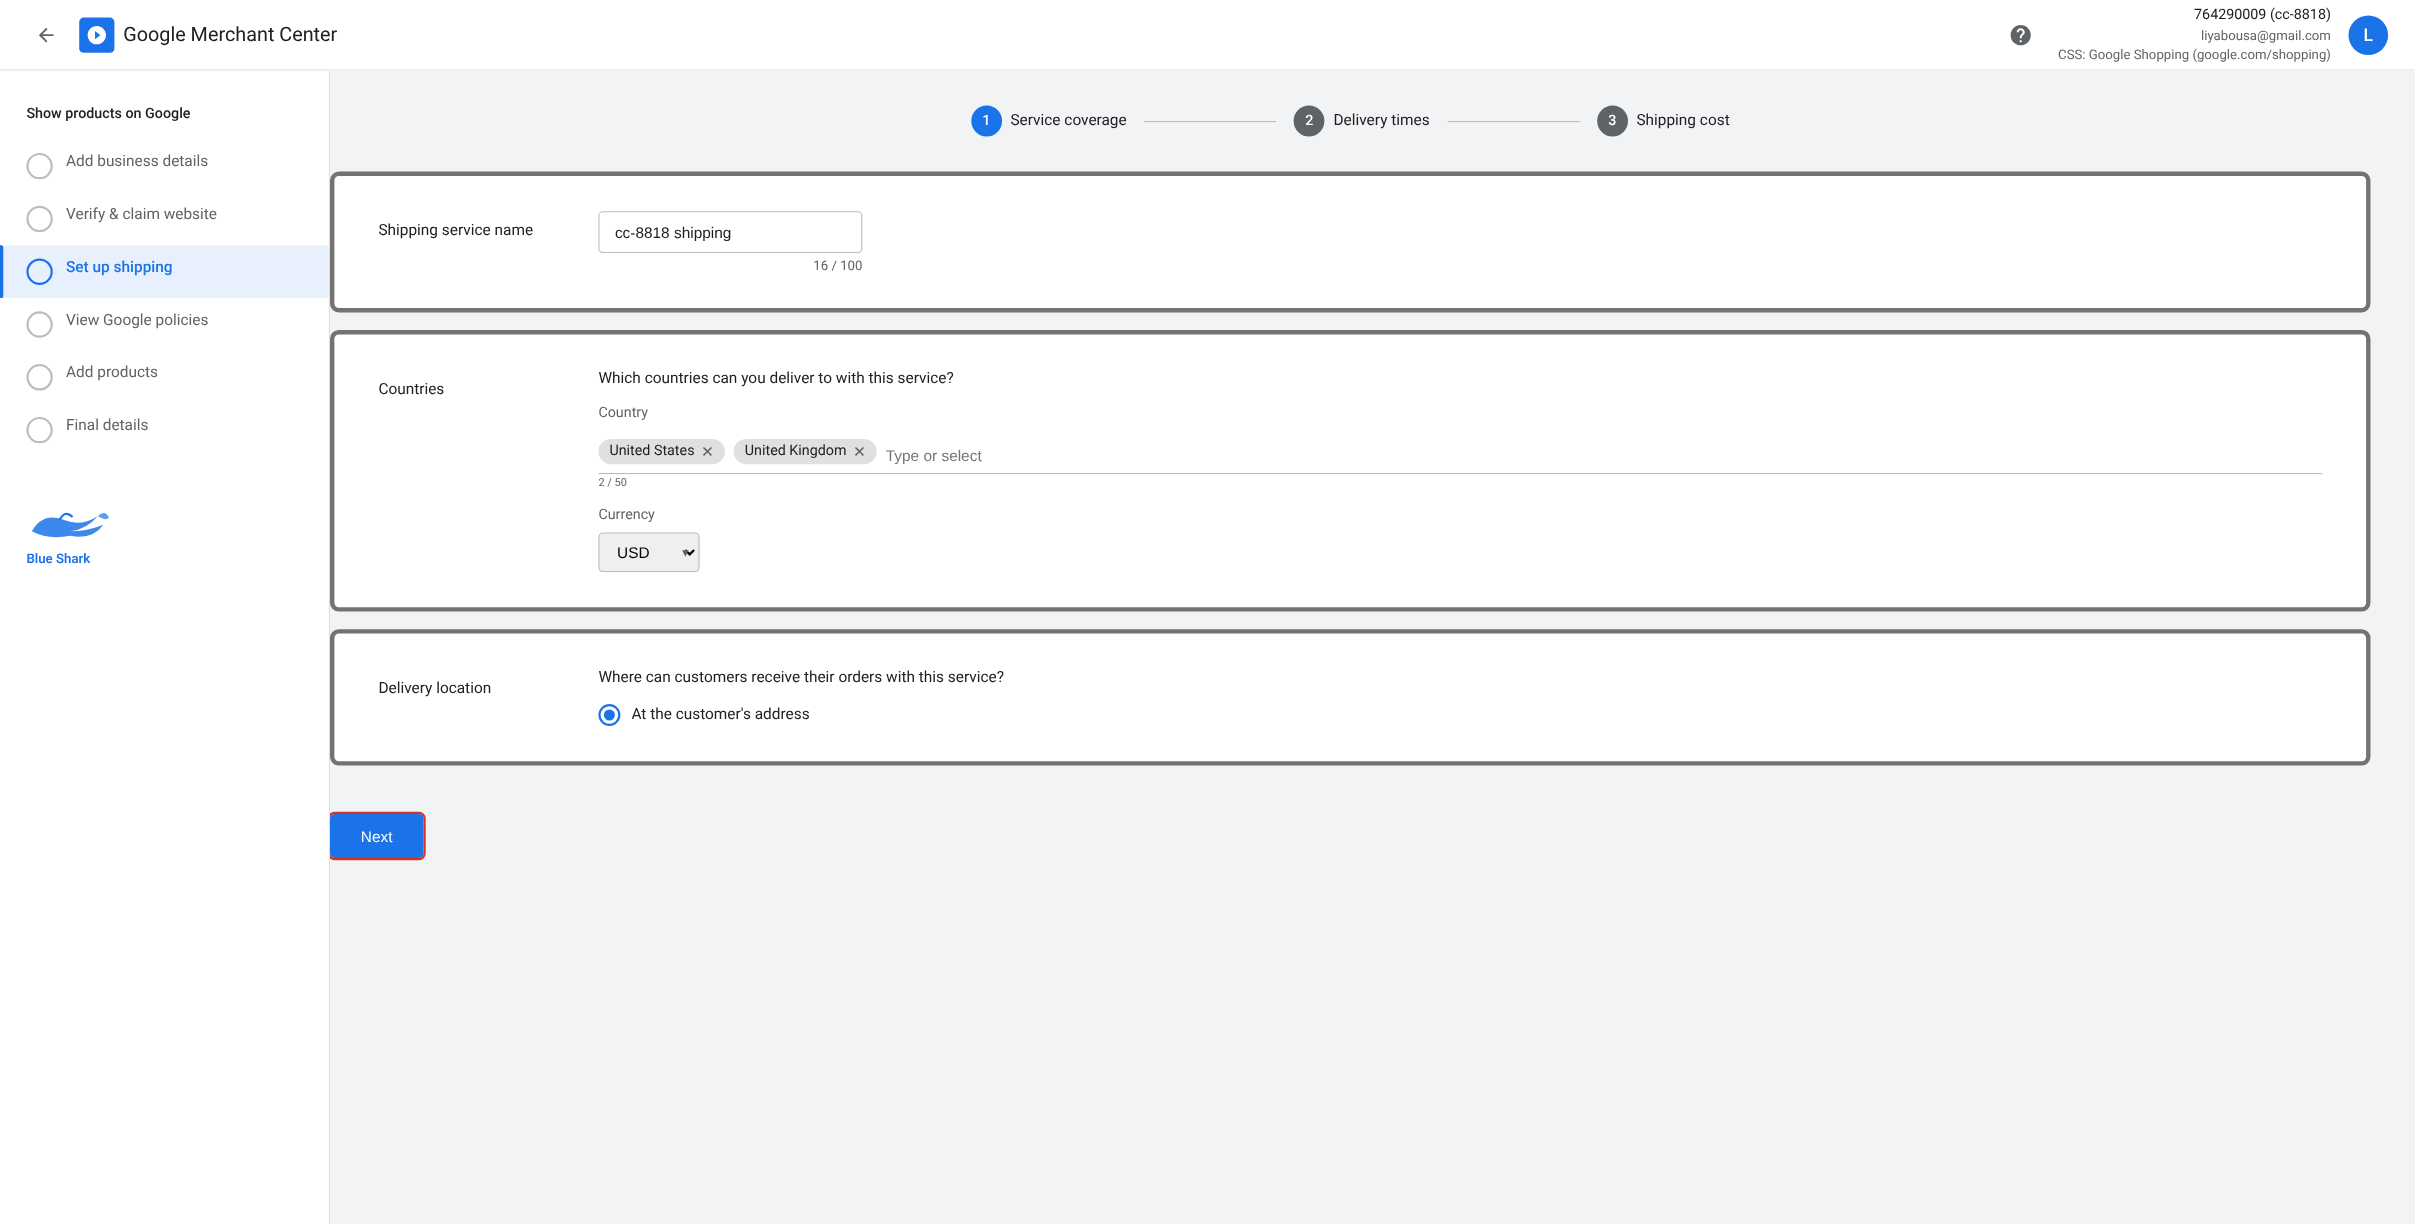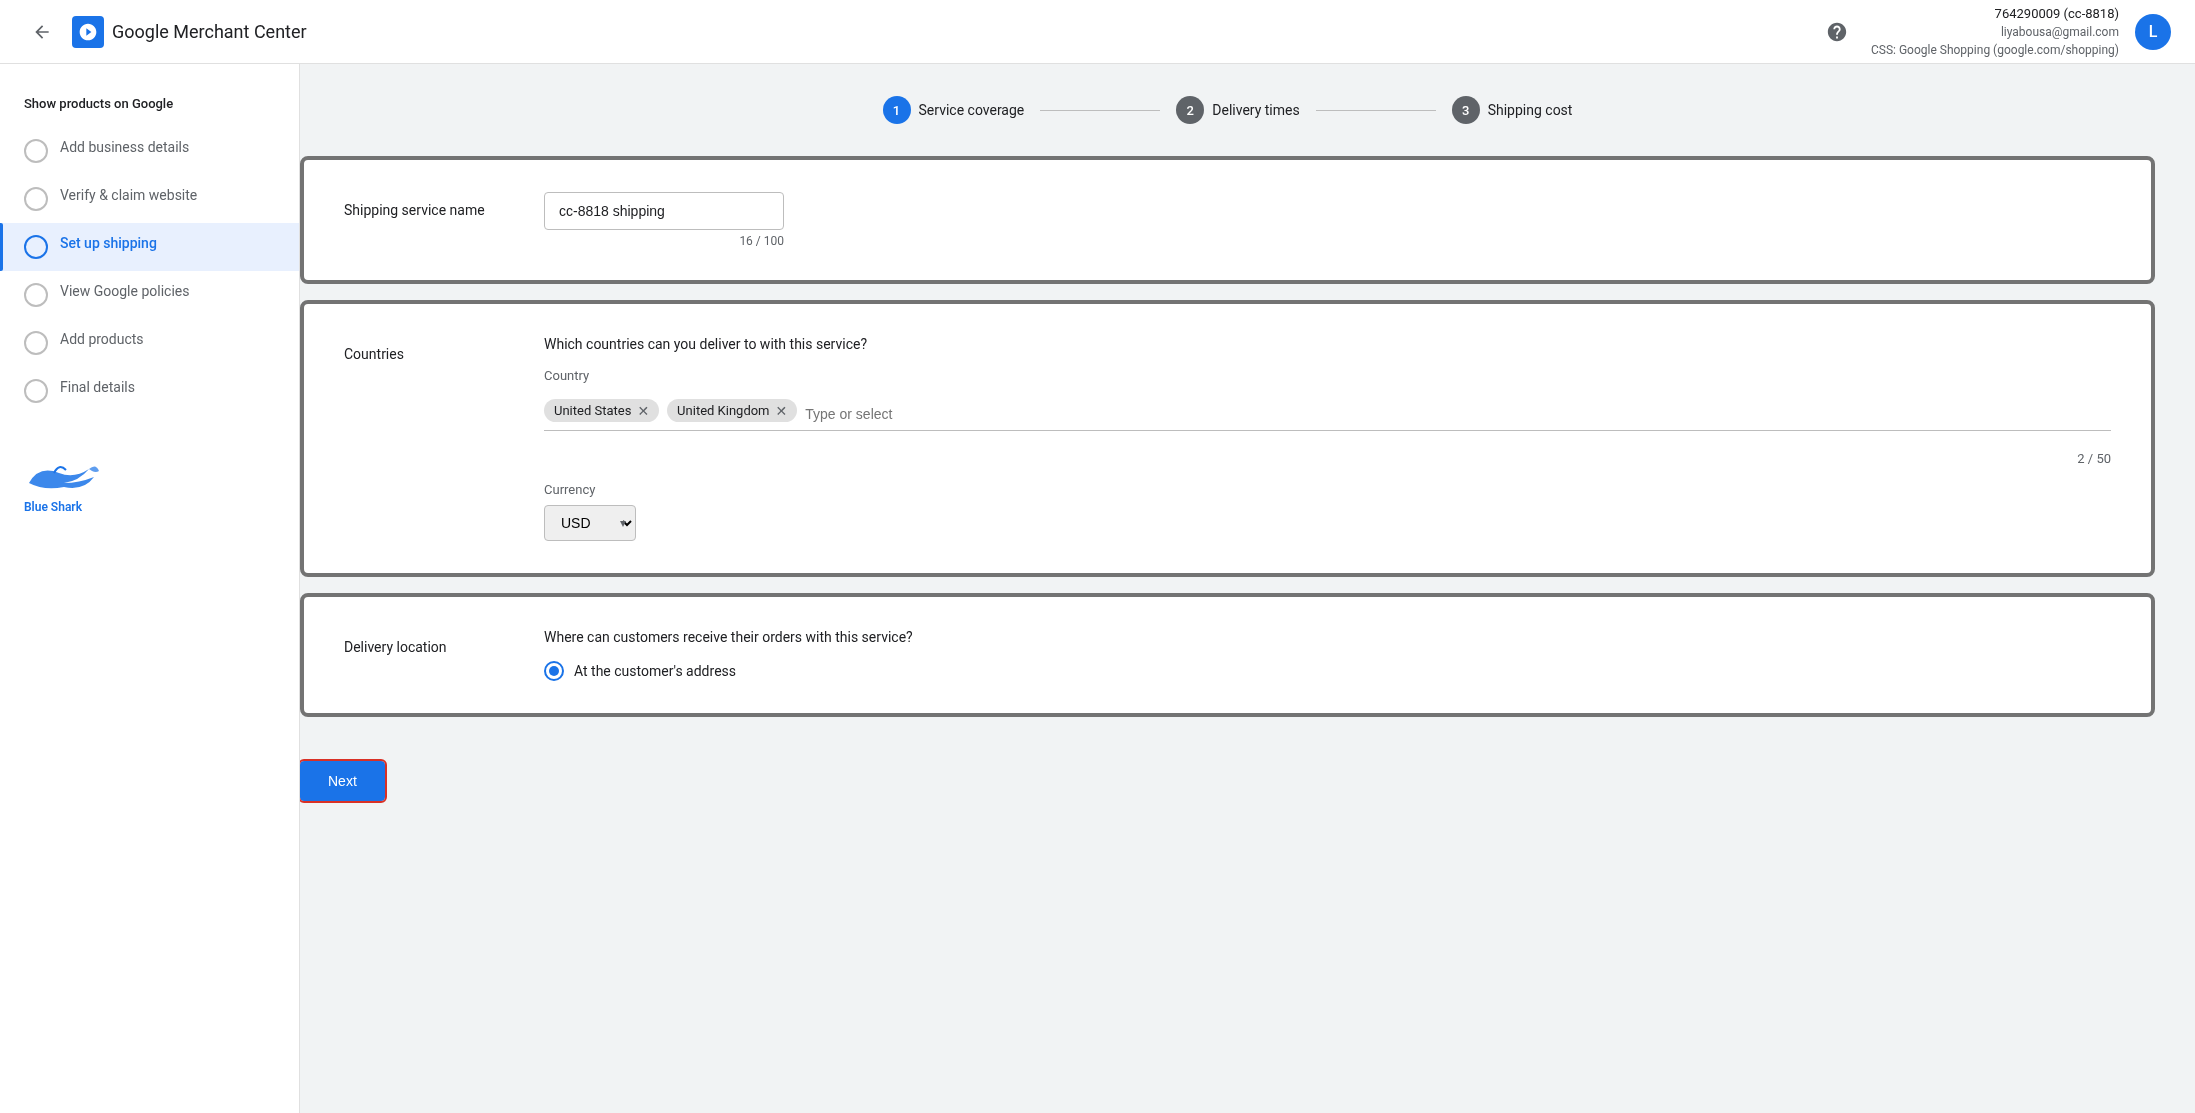--- a/index.html
+++ b/index.html
@@ -89,21 +89,21 @@
     .tags-input-row {
       display: flex; align-items: flex-end; flex-wrap: wrap; gap: 8px;
       border-bottom: 1px solid #bdbdbd; padding-bottom: 8px; min-height: 40px;
     }
     .tag {
       display: flex; align-items: center; gap: 6px; background: #e0e0e0;
       border-radius: 16px; padding: 4px 10px; font-size: 13px; color: #202124;
     }
     .tag-x { cursor: pointer; color: #5f6368; font-size: 14px; line-height: 1; display: flex; align-items: center; }
     .type-or-select { font-size: 14px; color: #9e9e9e; border: none; outline: none; background: transparent; min-width: 100px; }
-    .tags-count { font-size: 13px; color: #5f6368; text-align: right; margin-top: 20px; }
+    .tags-count { font-size: 10px; color: #5f6368; margin-top: 3px; }
     .currency-wrapper { position: relative; display: inline-block; }
     .currency-wrapper::after { content: '▾'; position: absolute; right: 10px; top: 50%; transform: translateY(-50%); color: #5f6368; pointer-events: none; font-size: 12px; }
     .currency-wrapper select { padding: 8px 28px 8px 12px; border: 1px solid #bdbdbd; border-radius: 4px; font-size: 14px; }
 
     
     .radio-row { display: flex; align-items: center; gap: 10px; margin-top: 8px; }
     .radio-circle-outer {
       width: 20px; height: 20px; border-radius: 50%; border: 2px solid #1a73e8;
       display: flex; align-items: center; justify-content: center; flex-shrink: 0;
     }

